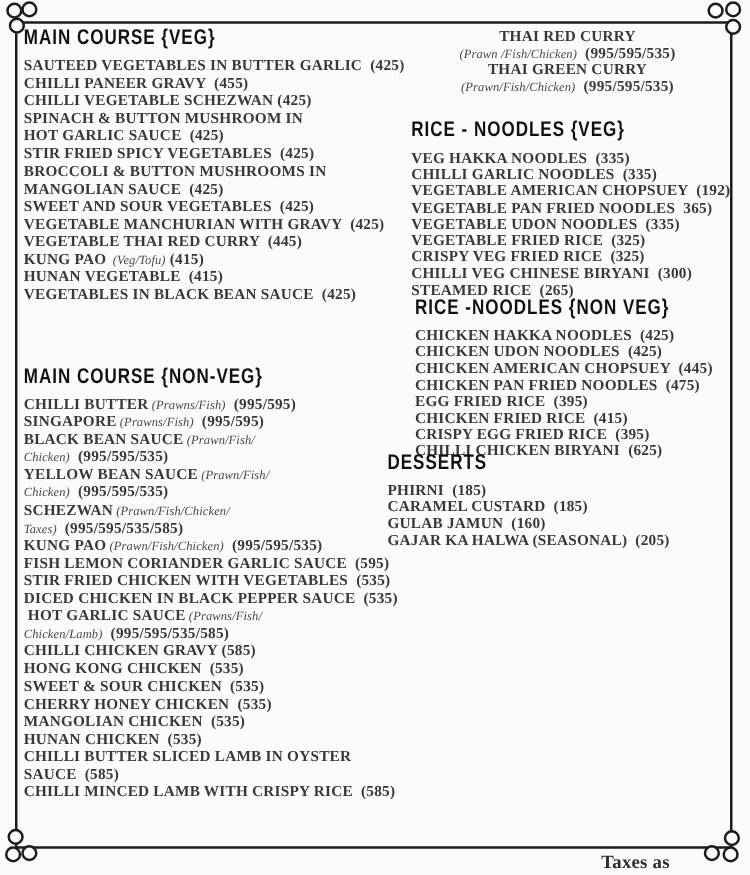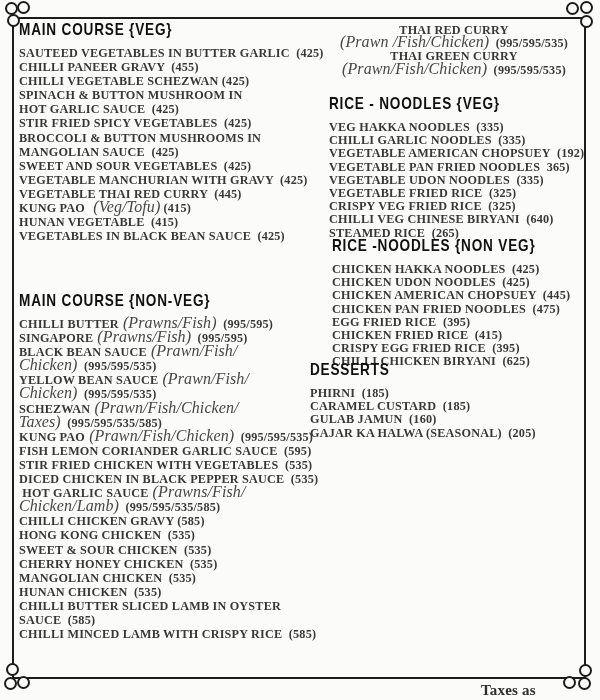--- a/index.html
+++ b/index.html
@@ -32,21 +32,21 @@
     font-weight:700; font-size:17px; line-height:22px;
     letter-spacing:1px; color:#101010;
     transform:scaleX(0.8); transform-origin:0 60%;
     white-space:pre;
   }
   .item { margin:0; }
   .line { white-space:pre; }
   .col-left .line  { height:14.1px; line-height:14.1px; }
   .col-right .line { height:13.2px; line-height:13.2px; }
   .seg-n, .seg-p { font-weight:700; font-size:12.2px; letter-spacing:0.2px; color:#383838; }
-  .seg-v { font-weight:400; font-style:italic; font-size:16px; letter-spacing:0.1px; color:#474747; }
+  .seg-v { font-weight:400; font-style:italic; font-size:10px; letter-spacing:0.1px; color:#474747; }
 
   .s-main-veg     { left:19px;  top:19px;  width:302px; }
   .s-main-nonveg  { left:19px;  top:290px; width:302px; }
   .s-thai         { left:330px; top:22px;  width:248px;text-align:center; }
   .s-rice-veg     { left:329px; top:93px;  width:252px; }
   .s-rice-nonveg  { left:332px; top:235px; width:252px; }
   .s-desserts     { left:310px; top:359px; width:252px; }
 
   #footer {
     position:absolute; left:481px; top:682px; z-index:2;
@@ -222,21 +222,21 @@
         <div class="item">
           <div class="line"><span class="seg-n">VEGETABLE UDON NOODLES</span><span class="seg-p">  (335)</span></div>
         </div>
         <div class="item">
           <div class="line"><span class="seg-n">VEGETABLE FRIED RICE</span><span class="seg-p">  (325)</span></div>
         </div>
         <div class="item">
           <div class="line"><span class="seg-n">CRISPY VEG FRIED RICE</span><span class="seg-p">  (325)</span></div>
         </div>
         <div class="item">
-          <div class="line"><span class="seg-n">CHILLI VEG CHINESE BIRYANI</span><span class="seg-p">  (640)</span></div>
+          <div class="line"><span class="seg-n">CHILLI VEG CHINESE BIRYANI</span><span class="seg-p">  (300)</span></div>
         </div>
         <div class="item">
           <div class="line"><span class="seg-n">STEAMED RICE</span><span class="seg-p">  (265)</span></div>
         </div>
       </div>
   </div>
 
   <div class="menu-section col-right s-rice-nonveg">
     <h2 class="title">RICE -NOODLES {NON VEG}</h2>
     <div class="items">

